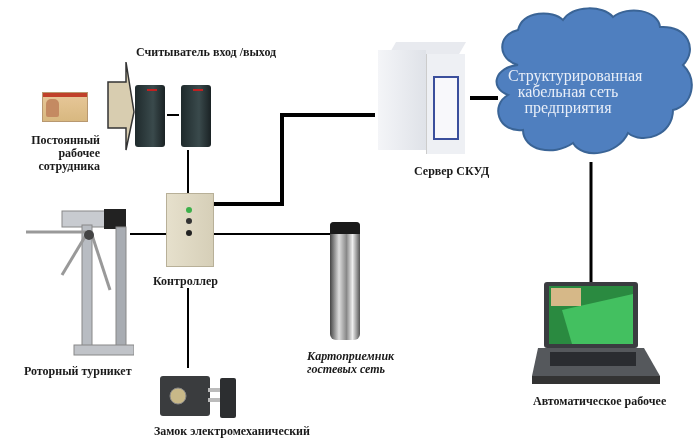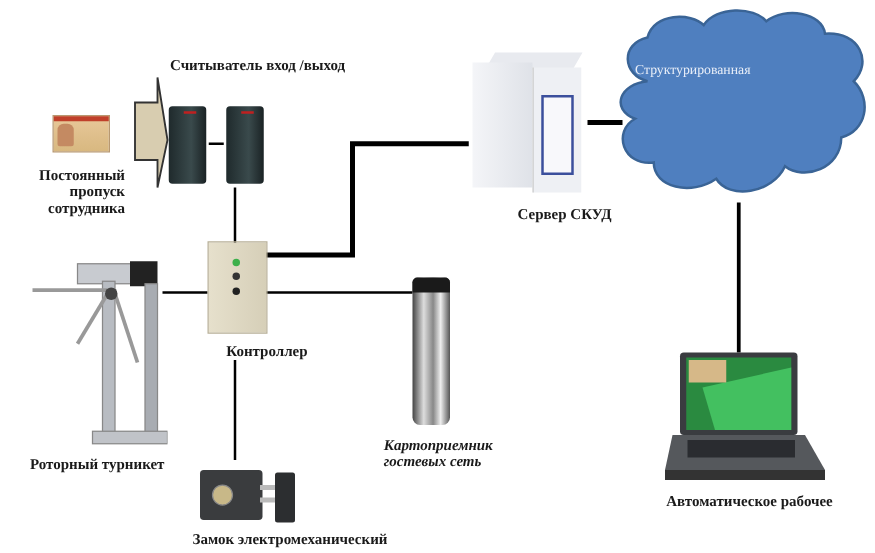--- a/index.html
+++ b/index.html
@@ -1,21 +1,21 @@
 <!DOCTYPE html>
 <html><head>
 <meta charset="utf-8">
 <style>
   html,body{margin:0;padding:0;background:#fff;}
   body{width:700px;height:442px;position:relative;overflow:hidden;font-family:"Liberation Serif","DejaVu Serif",serif;}
   .lbl{position:absolute;font-weight:bold;font-size:12px;color:#1a1a1a;line-height:13px;white-space:nowrap;}
   .center{text-align:right;}
   svg.wires{position:absolute;left:0;top:0;}
   .dev{position:absolute;}
-  .cloud-text{position:absolute;left:508px;top:48px;width:120px;text-align:left;color:#e8eef8;font-size:11px;line-height:16px;font-family:"Liberation Serif",serif;}
+  .cloud-text{position:absolute;left:508px;top:68px;width:120px;text-align:center;color:#e8eef8;font-size:16px;line-height:16px;font-family:"Liberation Serif",serif;}
 </style>
 </head>
 <body>
 
 <svg class="wires" width="700" height="442">
   <line x1="167" y1="115" x2="179" y2="115" stroke="#000" stroke-width="2"></line>
   <line x1="188" y1="150" x2="188" y2="195" stroke="#000" stroke-width="2"></line>
   <polyline points="213,204 282,204 282,115 375,115" fill="none" stroke="#000" stroke-width="4"></polyline>
   <line x1="470" y1="98" x2="498" y2="98" stroke="#000" stroke-width="4"></line>
   <line x1="591" y1="162" x2="591" y2="282" stroke="#000" stroke-width="3"></line>
@@ -23,21 +23,21 @@
   <line x1="213" y1="234" x2="330" y2="234" stroke="#000" stroke-width="2"></line>
   <line x1="188" y1="288" x2="188" y2="368" stroke="#000" stroke-width="2"></line>
 </svg>
 
 <div class="dev" style="left:42px;top:92px;width:44px;height:28px;background:linear-gradient(#e8c89a,#d8b880);border:1px solid #b89870;">
   <div style="position:absolute;left:3px;top:6px;width:13px;height:18px;background:#c48a62;border-radius:5px 5px 2px 2px;"></div>
   <div style="position:absolute;left:0;top:0;width:44px;height:4px;background:#c0402a;"></div>
 </div>
 <div class="lbl center" style="left:28px;top:134px;width:72px;">
   <div>Постоянный</div>
-  <div>пропуск</div>
+  <div>рабочее</div>
   <div>сотрудника</div>
 </div>
 
 <svg class="dev" style="left:106px;top:60px;" width="30" height="92">
   <polygon points="2,22 20,22 20,2 28,52 20,90 20,68 2,68" fill="#d8cdb0" stroke="#333" stroke-width="1.5"></polygon>
 </svg>
 
 <div class="dev" style="left:135px;top:85px;width:30px;height:62px;background:linear-gradient(90deg,#1f2a2c,#3a4a4c 60%,#1a2224);border-radius:3px;">
   <div style="position:absolute;left:12px;top:4px;width:10px;height:2px;background:#c02020;"></div>
 </div>
@@ -53,28 +53,30 @@
     <div style="position:absolute;left:6px;top:22px;width:22px;height:60px;border:2px solid #3b4f9c;background:#f8f8fb;"></div>
   </div>
 </div>
 <div class="lbl" style="left:414px;top:165px;">Сервер СКУД</div>
 
 <svg class="dev" style="left:488px;top:5px;" width="212" height="160">
   <path d="M30,60 C10,55 8,30 30,25 C35,5 65,5 75,15 C85,0 115,0 125,12 C140,0 170,5 172,22 C200,20 210,45 195,60 C210,75 205,100 185,105 C185,130 155,140 140,128 C130,150 95,155 85,138 C65,152 35,145 35,125 C10,128 2,100 20,90 C0,82 8,62 30,60 Z" fill="#4f7fbf" stroke="#3a6496" stroke-width="2"></path>
 </svg>
 <div class="cloud-text">
   <div>Структурированная</div>
+  <div>кабельная сеть</div>
+  <div>предприятия</div>
 </div>
 
 <div class="dev" style="left:166px;top:193px;width:46px;height:72px;background:linear-gradient(90deg,#e6e0cc,#d6cfb8);border:1px solid #b8b098;">
   <div style="position:absolute;left:19px;top:13px;width:6px;height:6px;border-radius:50%;background:#3cb04a;"></div>
   <div style="position:absolute;left:19px;top:24px;width:6px;height:6px;border-radius:50%;background:#333;"></div>
   <div style="position:absolute;left:19px;top:36px;width:6px;height:6px;border-radius:50%;background:#222;"></div>
 </div>
-<div class="lbl" style="left:153px;top:275px;margin-left:28px;">Контроллер</div>
+<div class="lbl" style="left:153px;top:275px;">Контроллер</div>
 
 <svg class="dev" style="left:24px;top:205px;" width="110" height="155">
   <rect x="38" y="6" width="62" height="16" fill="#c8cbd0" stroke="#888"></rect>
   <rect x="80" y="4" width="22" height="20" fill="#222"></rect>
   <rect x="58" y="20" width="10" height="125" fill="#b8bcc2" stroke="#888"></rect>
   <rect x="92" y="22" width="10" height="123" fill="#a8acb2" stroke="#888"></rect>
   <rect x="50" y="140" width="60" height="10" fill="#c0c3c8" stroke="#888"></rect>
   <line x1="2" y1="27" x2="62" y2="27" stroke="#999" stroke-width="3"></line>
   <line x1="62" y1="30" x2="38" y2="70" stroke="#999" stroke-width="3"></line>
   <line x1="68" y1="30" x2="86" y2="85" stroke="#999" stroke-width="3"></line>

